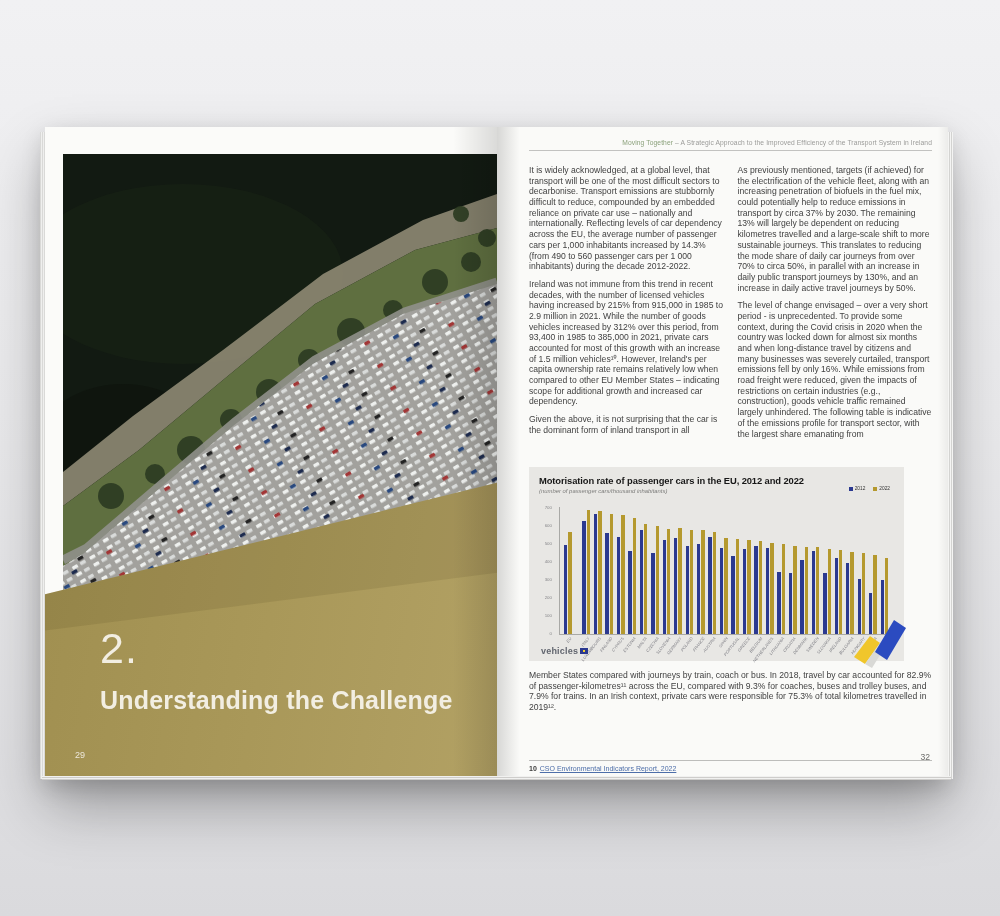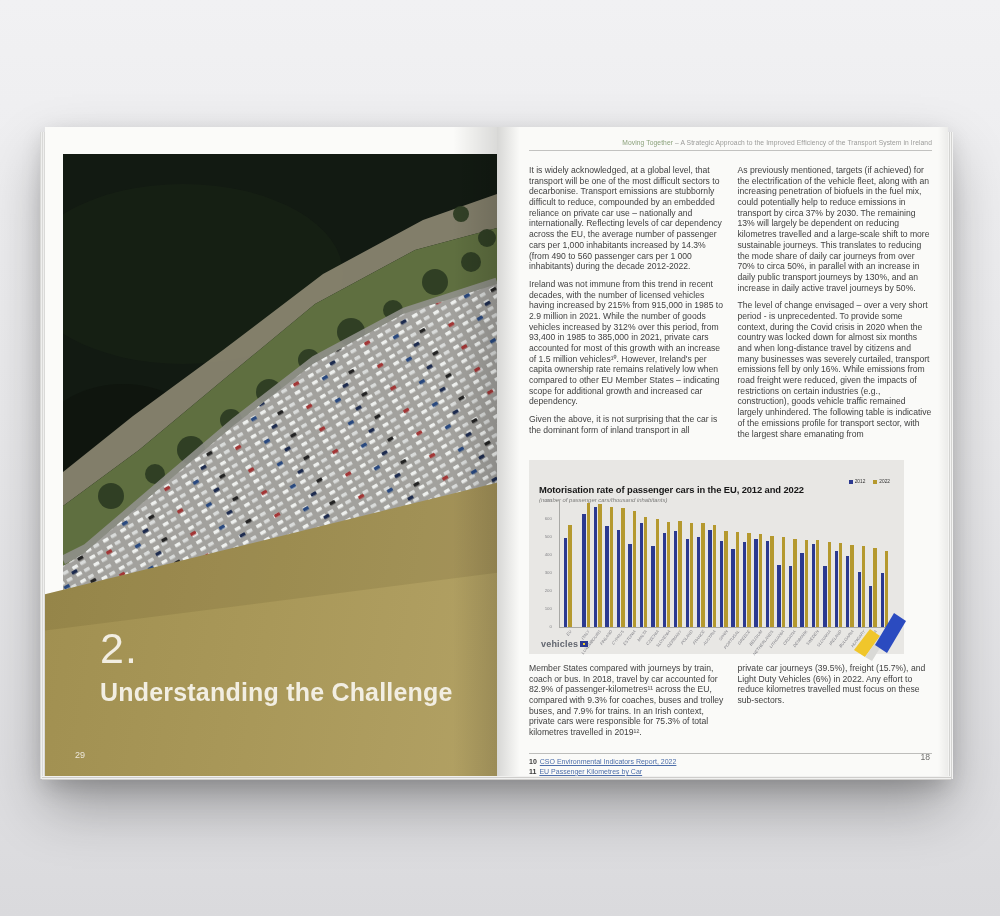--- a/index.html
+++ b/index.html
@@ -26,36 +26,36 @@
   
   .hero{position:absolute;inset:0;}
   .photo{position:absolute;left:18px;top:27px;right:0;height:472px;}
   .gold-main{position:absolute;inset:0;
     background:linear-gradient(100deg,#9e8d4e 0%,#a99859 55%,#b2a164 100%);
     clip-path:polygon(0 72%,100% 54.8%,100% 100%,0 100%);}
   .gold-shade{position:absolute;inset:0;background:rgba(52,44,10,.10);
     clip-path:polygon(0 72%,100% 54.8%,100% 68.7%,0 77.6%);}
   .chapter{position:absolute;left:55px;top:500px;color:#f2eee2;z-index:5;}
   .chapter-num{font-size:43px;font-weight:300;line-height:1;letter-spacing:1px;}
-  .chapter-title{font-size:25px;font-weight:700;margin-top:8px;letter-spacing:.2px;width:370px;}
+  .chapter-title{font-size:25px;font-weight:700;margin-top:16px;letter-spacing:.2px;width:370px;}
   .pagenum-left{position:absolute;left:30px;bottom:16px;font-size:9px;color:#ece7da;z-index:5;}
 
   
   .rp{position:absolute;inset:12px 16px 10px 32px;font-size:8.6px;color:#414141;}
   .running-header{text-align:right;font-size:6.7px;color:#9b9b99;letter-spacing:.1px;}
   .running-header .brand{color:#8ba17b;}
   .header-rule{border:none;border-top:1px solid #c2c2c0;margin:4px 0 0 0;}
   .cols{display:flex;gap:14px;}
   .cols-top{margin-top:14px;height:283px;}
   .col{flex:1;line-height:1.245;}
   .col p{margin:0 0 7px 0;}
   .cols-bottom{margin-top:9px;height:86px;}
 
   
-  .chart-panel{position:relative;margin-top:12px;width:375px;height:194px;background:#e8e7e4;padding:24px 10px;}
+  .chart-panel{position:relative;margin-top:19px;width:375px;height:194px;background:#e8e7e4;padding:8px 10px;}
   .chart-title{font-size:9.4px;font-weight:700;color:#171717;letter-spacing:-.1px;}
   .chart-subtitle{font-size:5.9px;font-style:italic;color:#7c7c7a;margin-top:2px;}
   .legend{position:absolute;right:14px;top:19px;display:flex;gap:8px;align-items:center;}
   .legend-item{display:flex;align-items:center;gap:2px;font-size:4.8px;color:#333;}
   .legend-swatch{width:4px;height:4px;display:inline-block;}
   .plot{position:absolute;left:30px;right:14px;top:40px;bottom:26px;
     border-left:1px solid #a9a9a6;border-bottom:1px solid #a9a9a6;}
   .yticks{position:absolute;left:-6px;top:-2px;bottom:-2px;width:0;display:flex;flex-direction:column;
     justify-content:space-between;align-items:flex-end;font-size:4.4px;color:#87878a;}
   .yticks span{transform:translateX(-2px);}
@@ -337,29 +337,26 @@
               <polygon points="13,51 28,30 33,34 20,55" fill="#d9d9d6"></polygon>
               <polygon points="23,39 42,7 54,15 35,47" fill="#2b4bc0"></polygon>
             </svg>
           </div>
         </div>
 
         <div class="cols cols-bottom">
           <div class="col">
               <p>Member States compared with journeys by train, coach or bus. In 2018, travel by car accounted for 82.9% of passenger-kilometres¹¹ across the EU, compared with 9.3% for coaches, buses and trolley buses, and 7.9% for trains.  In an Irish context, private cars were responsible for 75.3% of total kilometres travelled in 2019¹².</p>
             </div>
-          <div class="col">
-              <p>private car journeys (39.5%), freight (15.7%), and Light Duty Vehicles (6%) in 2022.  Any effort to reduce kilometres travelled must focus on these sub-sectors.</p>
-            </div>
         </div>
 
         <hr class="fn-rule">
         <div class="footnotes" id="footnotes">
             <div><span class="fn-num">10</span><a class="fn-link" href="#">CSO Environmental Indicators Report, 2022</a></div>
             <div><span class="fn-num">11</span><a class="fn-link" href="#">EU Passenger Kilometres by Car</a></div>
             <div><span class="fn-num">12</span><a class="fn-link" href="#">DoT Transport Trends, 2022</a></div>
           </div>
 
-        <div class="pagenum-right">18</div>
+        <div class="pagenum-right">32</div>
       </div>
     </div>
   </div>
 </div>
 
 </body></html>

